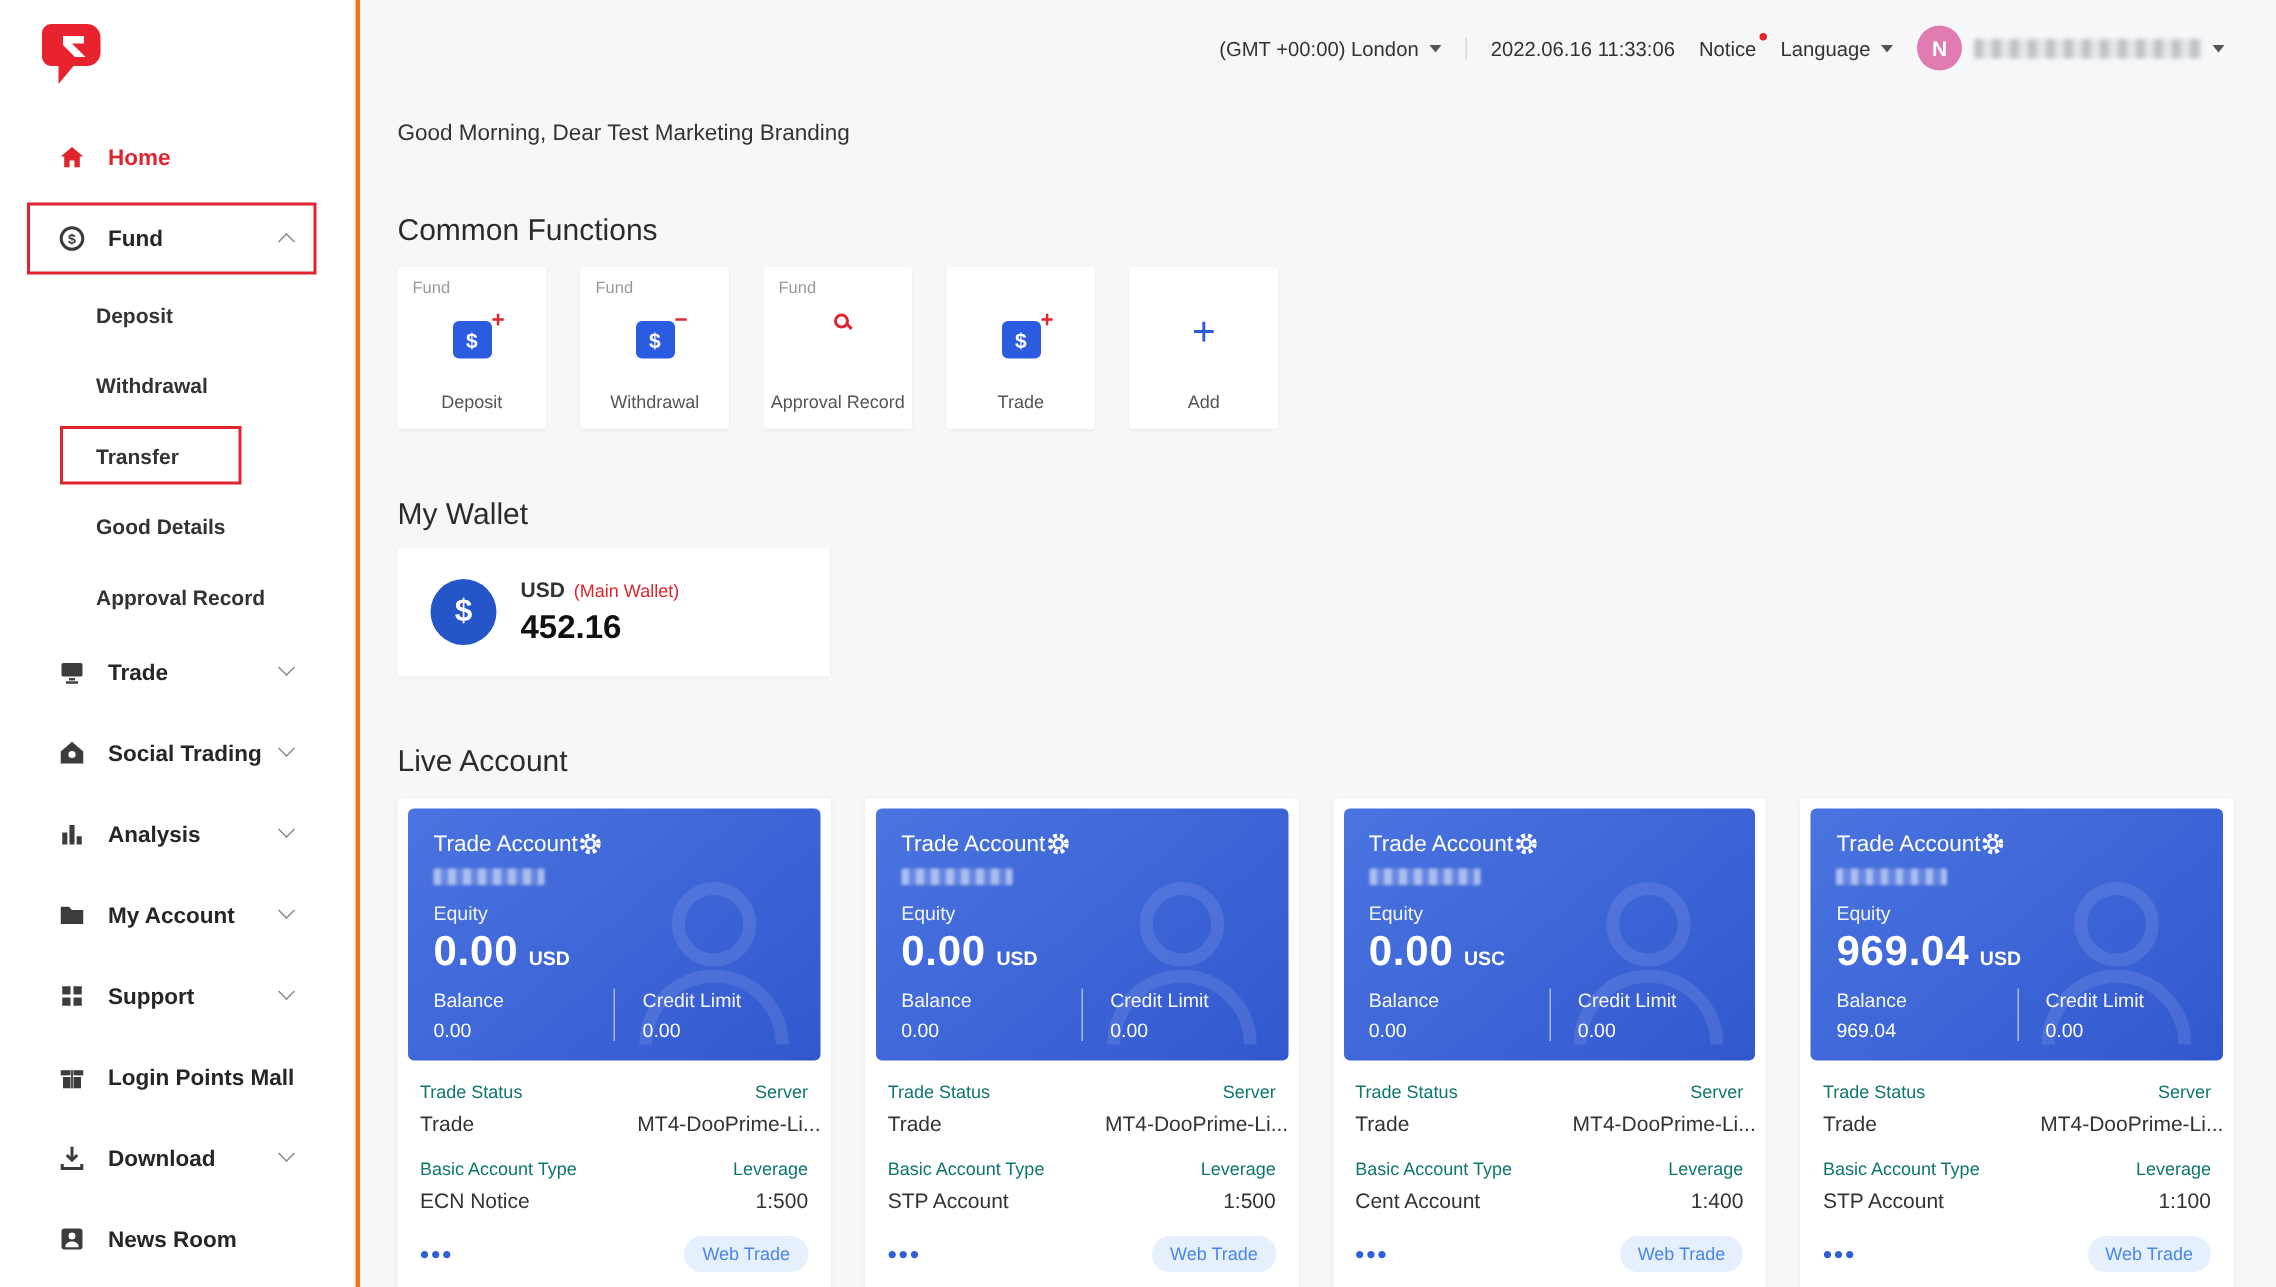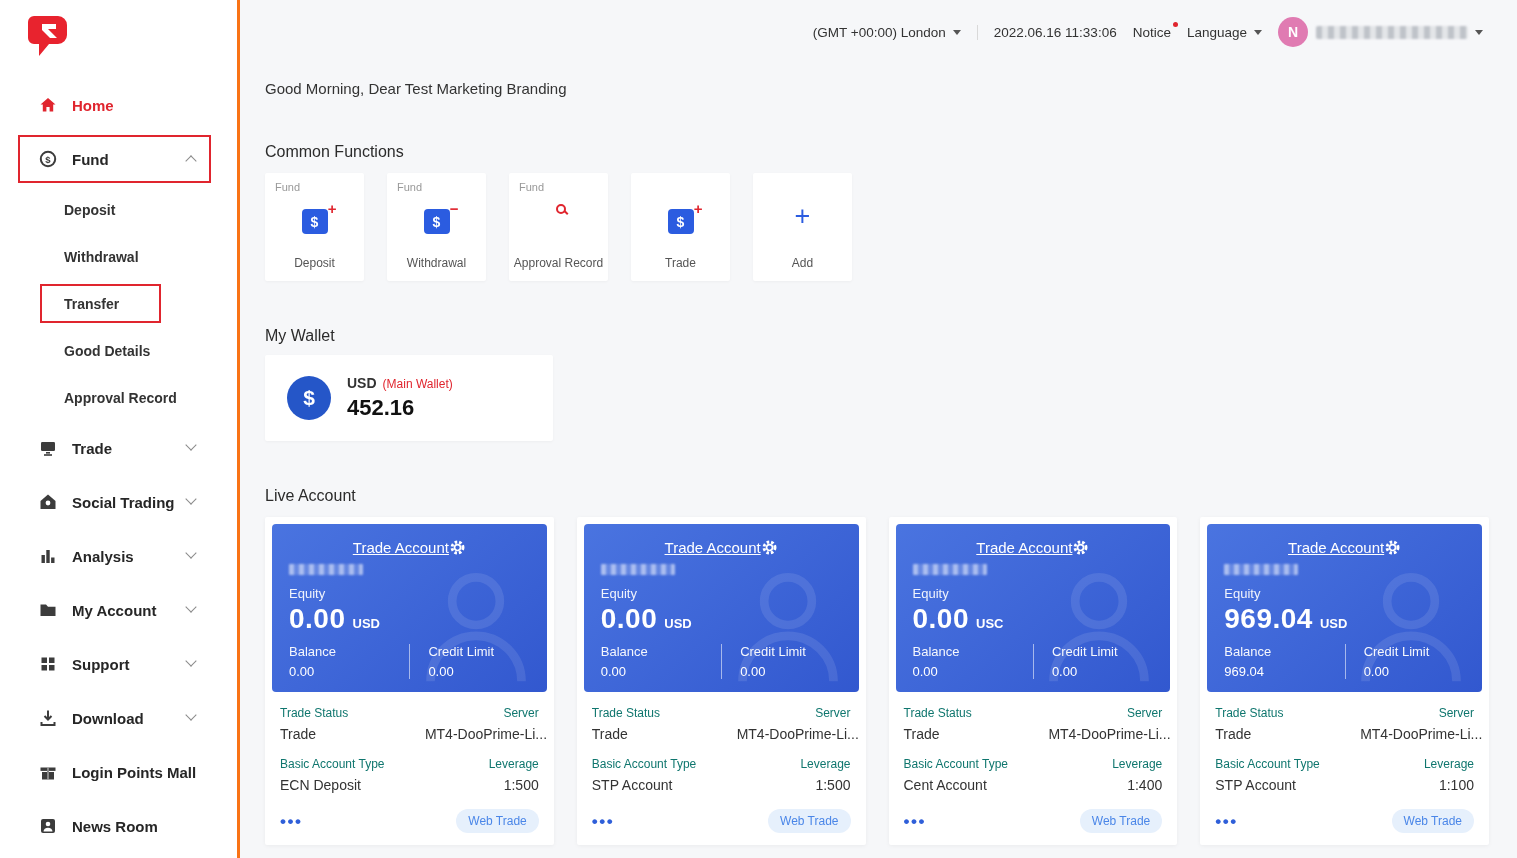--- a/index.html
+++ b/index.html
@@ -29,21 +29,21 @@
   .caret { display:inline-block; width:0; height:0; border-left:4px solid transparent; border-right:4px solid transparent; border-top:5px solid #555; margin-left:7px; vertical-align:middle; }
   .tsel, .lang, .notice, .userbox { display:flex; align-items:center; cursor:pointer; }
   .vdiv { width:1px; height:15px; background:#d9d9d9; }
   .notice { position:relative; }
   .ndot { position:absolute; top:-3px; right:-7px; width:5px; height:5px; border-radius:50%; background:#e0252e; }
   .avatar { width:30px; height:30px; border-radius:50%; background:#e07bb2; color:#fff; font-size:14px; font-weight:700; display:flex; align-items:center; justify-content:center; cursor:pointer; }
   .masked-name { width:152px; height:13px; border-radius:2px; margin-left:8px;
     background:repeating-linear-gradient(90deg,#bfc3c9 0 6px,#e3e5e8 6px 12px); filter:blur(1.3px); }
 
   .greeting { margin-top:16px; font-size:15px; color:#333; }
-  h3.sec { margin-top:46px; font-size:16px; font-weight:500; color:#2b2b2b; }
+  h3.sec { margin-top:46px; font-size:20px; font-weight:500; color:#2b2b2b; }
 
   
   .cf-row { display:flex; gap:23px; margin-top:12px; }
   .fc { position:relative; width:99px; height:108px; background:#fff; border-radius:2px; box-shadow:0 1px 3px rgba(0,0,0,.04); cursor:pointer; }
   .fc .cat { position:absolute; top:8px; left:10px; font-size:11px; color:#999; }
   .fc .fl { position:absolute; bottom:11px; width:100%; text-align:center; font-size:12px; color:#555; }
   .fc-ico { position:absolute; top:36px; left:50%; transform:translateX(-50%); }
   .bill { position:relative; width:26px; height:25px; background:#2b5ce0; border-radius:4px; color:#fff; font-size:14px; font-weight:700; display:flex; align-items:center; justify-content:center; }
   .badge { position:absolute; top:-8px; right:-9px; color:#e0252e; font-size:15px; font-weight:700; line-height:1; }
   .lines { position:relative; width:26px; height:25px; background:#2b5ce0; border-radius:4px; }
@@ -60,21 +60,21 @@
   .wcur { font-size:14px; font-weight:700; color:#333; }
   .wtag { margin-left:6px; font-size:12px; color:#e0252e; }
   .wamt { margin-top:4px; font-size:22px; font-weight:700; color:#111; }
 
   
   .la-row { display:flex; gap:23px; margin-top:12px; }
   .la-card { width:289px; background:#fff; border-radius:2px; box-shadow:0 1px 4px rgba(0,0,0,.05); padding:7px 7px 0 7px; }
   .la-head { position:relative; height:168px; border-radius:4px; overflow:hidden; color:#fff; padding:15px 17px 0 17px;
     background:linear-gradient(140deg,#4a74e0 0%,#3258cf 100%); }
   .wm { position:absolute; right:6px; top:36px; width:130px; height:130px; pointer-events:none; }
-  .hrow { display:flex; align-items:center; justify-content:center;text-decoration:underline; }
+  .hrow { display:flex; align-items:center; justify-content:flex-start; }
   .htitle { font-size:15px; }
   .gear { cursor:pointer; }
   .masked-id { width:74px; height:11px; margin-top:8px; border-radius:1px;
     background:repeating-linear-gradient(90deg,rgba(255,255,255,.55) 0 5px,rgba(255,255,255,.18) 5px 10px); filter:blur(1px); }
   .eq-l { margin-top:11px; font-size:13px; color:rgba(255,255,255,.92); }
   .eq-row { margin-top:2px; display:flex; align-items:baseline; }
   .eq-v { font-size:28px; font-weight:700; letter-spacing:.5px; }
   .eq-c { margin-left:7px; font-size:13px; font-weight:700; }
   .bc-row { display:flex; margin-top:9px; }
   .bc { width:50%; }
@@ -193,40 +193,40 @@
             <rect x="2.5" y="10" width="5.5" height="5.5" fill="currentColor"></rect>
             <rect x="10" y="10" width="5.5" height="5.5" fill="currentColor"></rect>
           </svg>
       </span>
       <span class="lbl">Support</span>
       <span class="chev down"></span>
     </div>
 
     <div class="mi">
       <span class="ico">
+        <svg width="18" height="18" viewBox="0 0 18 18">
+            <rect x="1.5" y="4.5" width="15" height="3.4" fill="currentColor"></rect>
+            <rect x="3" y="9" width="12" height="7.5" fill="currentColor"></rect>
+            <rect x="8" y="4.5" width="2" height="12" fill="#fff"></rect>
+            <rect x="8.4" y="4.5" width="1.2" height="12" fill="currentColor"></rect>
+          </svg>
+      </span>
+      <span class="lbl">Login Points Mall</span>
+    </div>
+
+    <div class="mi">
+      <span class="ico">
         <svg width="18" height="18" viewBox="0 0 18 18" fill="none" stroke="currentColor" stroke-width="2">
             <path d="M9 1.5 v8.5"></path>
             <path d="M5.5 7 L9 10.5 L12.5 7"></path>
             <path d="M2.5 13 v3 h13 v-3"></path>
           </svg>
       </span>
       <span class="lbl">Download</span>
       <span class="chev down"></span>
-    </div>
-
-    <div class="mi">
-      <span class="ico">
-        <svg width="18" height="18" viewBox="0 0 18 18">
-            <rect x="1.5" y="4.5" width="15" height="3.4" fill="currentColor"></rect>
-            <rect x="3" y="9" width="12" height="7.5" fill="currentColor"></rect>
-            <rect x="8" y="4.5" width="2" height="12" fill="#fff"></rect>
-            <rect x="8.4" y="4.5" width="1.2" height="12" fill="currentColor"></rect>
-          </svg>
-      </span>
-      <span class="lbl">Login Points Mall</span>
     </div>
 
     <div class="mi">
       <span class="ico">
         <svg width="18" height="18" viewBox="0 0 18 18">
             <rect x="2" y="2" width="14" height="14" rx="2" fill="currentColor"></rect>
             <circle cx="9" cy="7" r="2.3" fill="#fff"></circle>
             <path d="M4.5 14.5 c0-2.4 2-3.8 4.5-3.8 s4.5 1.4 4.5 3.8 Z" fill="#fff"></path>
           </svg>
       </span>
@@ -367,21 +367,21 @@
               <div class="bv">Trade</div>
             </div>
           <div class="bcol2">
               <div class="bl">Server</div>
               <div class="bv">MT4-DooPrime-Li...</div>
             </div>
         </div>
         <div class="brow">
           <div class="bcol1">
               <div class="bl">Basic Account Type</div>
-              <div class="bv">ECN Deposit</div>
+              <div class="bv">ECN Notice</div>
             </div>
           <div class="bcol2">
               <div class="bl">Leverage</div>
               <div class="bv">1:500</div>
             </div>
         </div>
         <div class="lfoot">
           <span class="dots">•••</span>
           <span class="chip">Web Trade</span>
         </div>

